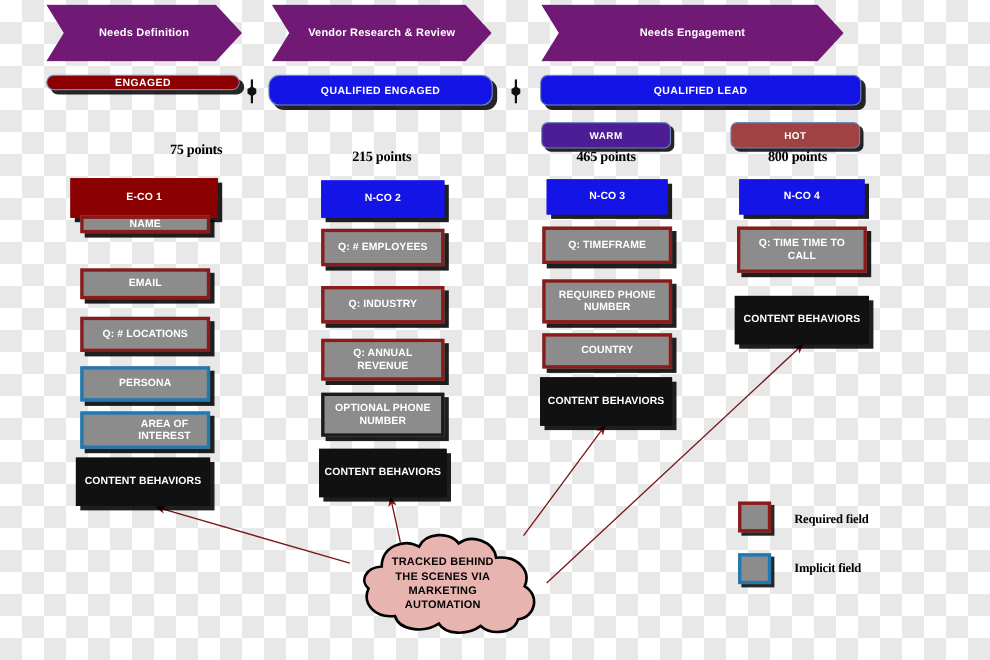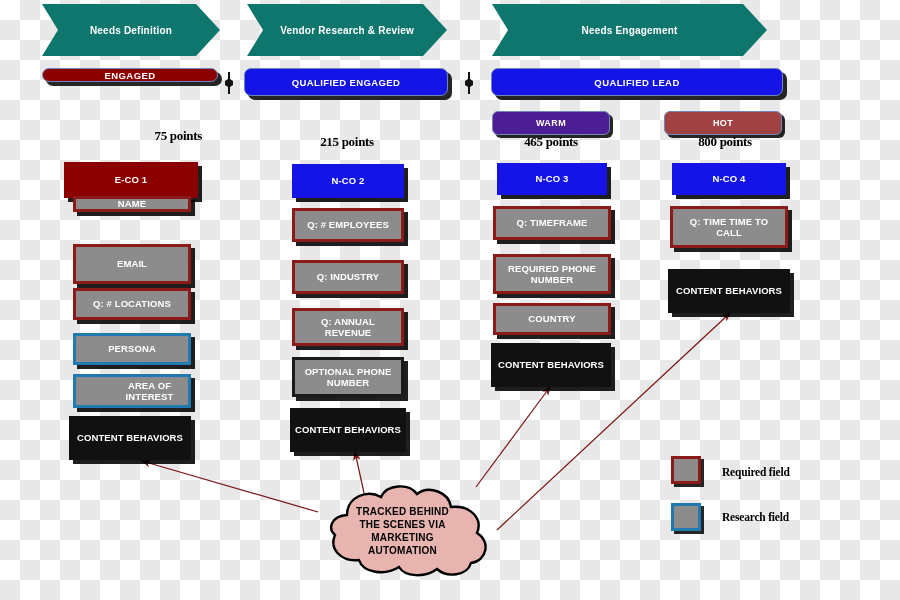--- a/index.html
+++ b/index.html
@@ -12,21 +12,21 @@
       linear-gradient(45deg,#e8e8e8 25%,transparent 25%,transparent 75%,#e8e8e8 75%),
       linear-gradient(45deg,#e8e8e8 25%,transparent 25%,transparent 75%,#e8e8e8 75%);
     background-size:40px 40px;
     background-position:0 0,20px 20px;
   }
   #canvas{position:absolute;left:0;top:0;width:900px;height:600px;}
   .abs{position:absolute;box-sizing:border-box;}
 
   
   .chev{
-    background:#0f766e;
+    background:#701a75;
     color:#ffffff;
     font-size:10px;font-weight:bold;
     display:flex;align-items:center;justify-content:center;
     text-align:center;
     clip-path:polygon(0 0, calc(100% - 24px) 0, 100% 50%, calc(100% - 24px) 100%, 0 100%, 16px 50%);
     letter-spacing:.2px;
   }
 
   
   .pill{
@@ -132,21 +132,21 @@
   </div>
 
   <div class="abs pill red" style="left:42px;top:68px;width:176px;height:14px;">
     <span>ENGAGED</span>
   </div>
 
   <svg class="abs connector" style="left:224px;top:72px;" viewBox="0 0 10 22">
     <path d="M4,0 L6,0 L6,7 L9,9 L9,13 L6,15 L6,22 L4,22 L4,15 L1,13 L1,9 L4,7 Z" fill="#111"></path>
   </svg>
 
-  <div class="abs pill blue" style="left:244px;top:68px;width:204px;height:28px;">
+  <div class="abs pill blue" style="left:244px;top:68px;width:204px;height:28px;border-radius:10px;">
     <span>QUALIFIED ENGAGED</span>
   </div>
 
   <svg class="abs connector" style="left:464px;top:72px;" viewBox="0 0 10 22">
     <path d="M4,0 L6,0 L6,7 L9,9 L9,13 L6,15 L6,22 L4,22 L4,15 L1,13 L1,9 L4,7 Z" fill="#111"></path>
   </svg>
 
   <div class="abs pill blue" style="left:491px;top:68px;width:292px;height:28px;">
     <span>QUALIFIED LEAD</span>
   </div>
@@ -158,21 +158,21 @@
     <span>HOT</span>
   </div>
 
   <div class="abs points" style="left:60px;top:128px;width:142px;text-align:right;">75 points</div>
   <div class="abs points" style="left:276px;top:134px;width:142px;">215 points</div>
   <div class="abs points" style="left:480px;top:134px;width:142px;">465 points</div>
   <div class="abs points" style="left:654px;top:134px;width:142px;">800 points</div>
 
   <div class="abs node head-red" style="left:64px;top:162px;width:134px;height:36px;">E-CO 1</div>
   <div class="abs node required" style="left:73px;top:196px;width:118px;height:16px;text-align:center;">NAME</div>
-  <div class="abs node required" style="left:73px;top:244px;width:118px;height:40px;">EMAIL</div>
+  <div class="abs node required" style="left:73px;top:244px;width:118px;height:28px;">EMAIL</div>
   <div class="abs node required" style="left:73px;top:288px;width:118px;height:32px;">Q: # LOCATIONS</div>
   <div class="abs node implicit" style="left:73px;top:333px;width:118px;height:32px;">PERSONA</div>
   <div class="abs node implicit" style="left:73px;top:374px;width:118px;height:34px;padding-left:38px;">AREA OF INTEREST</div>
   <div class="abs node content" style="left:69px;top:416px;width:122px;height:44px;">CONTENT BEHAVIORS</div>
 
   <div class="abs node head-blue" style="left:292px;top:164px;width:112px;height:34px;">N-CO 2</div>
   <div class="abs node required" style="left:292px;top:208px;width:112px;height:34px;">Q: # EMPLOYEES</div>
   <div class="abs node required" style="left:292px;top:260px;width:112px;height:34px;">Q: INDUSTRY</div>
   <div class="abs node required" style="left:292px;top:308px;width:112px;height:38px;">Q: ANNUAL REVENUE</div>
   <div class="abs node optional" style="left:292px;top:357px;width:112px;height:40px;">OPTIONAL PHONE NUMBER</div>
@@ -201,15 +201,15 @@
       <div>THE SCENES VIA</div>
       <div>MARKETING</div>
       <div>AUTOMATION</div>
     </div>
   </div>
 
   <div class="abs legend-swatch req" style="left:671px;top:456px;"></div>
   <div class="abs legend-label" style="left:722px;top:466px;">Required field</div>
 
   <div class="abs legend-swatch imp" style="left:671px;top:503px;"></div>
-  <div class="abs legend-label" style="left:722px;top:511px;">Research field</div>
+  <div class="abs legend-label" style="left:722px;top:511px;">Implicit field</div>
 
 </div>
 
 </body></html>

